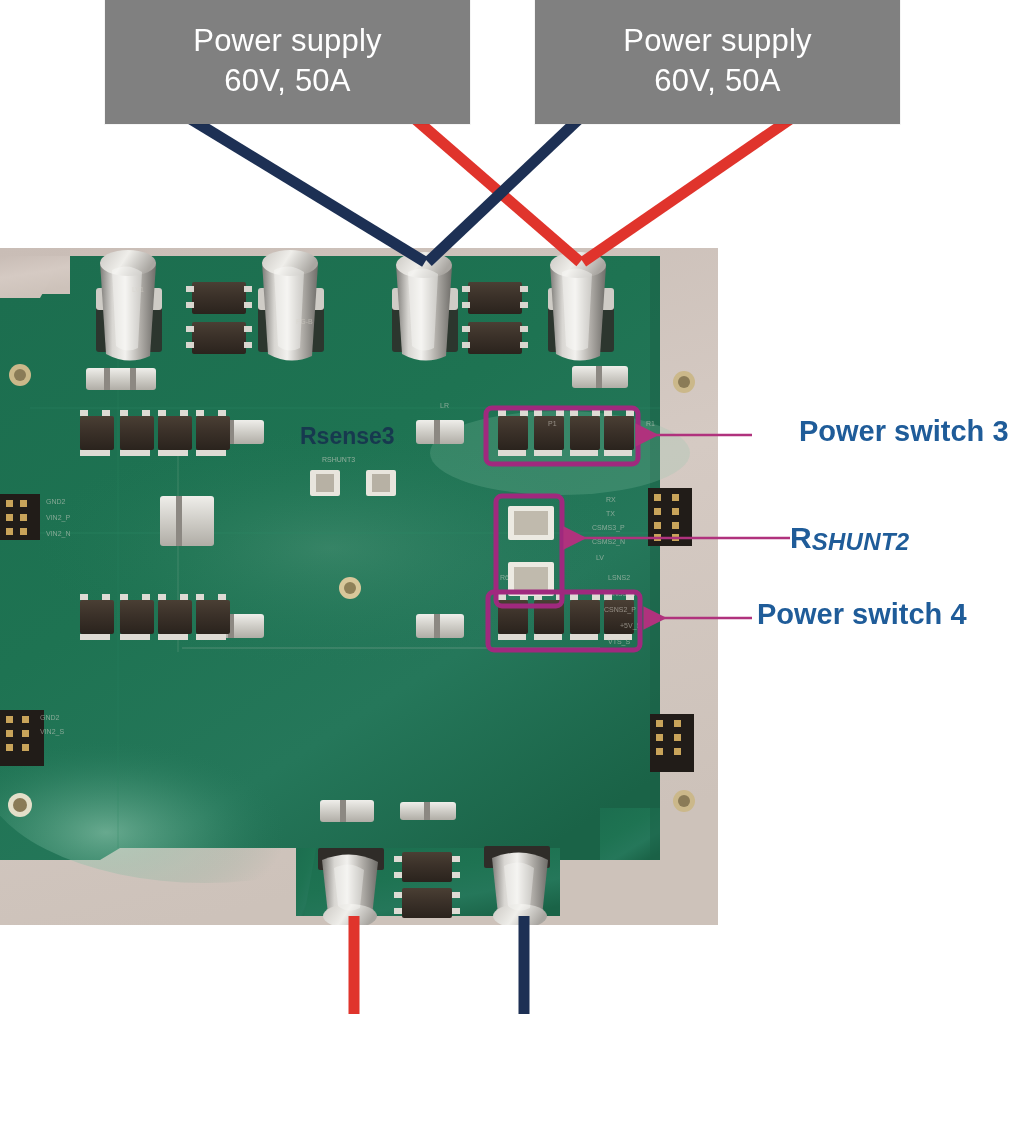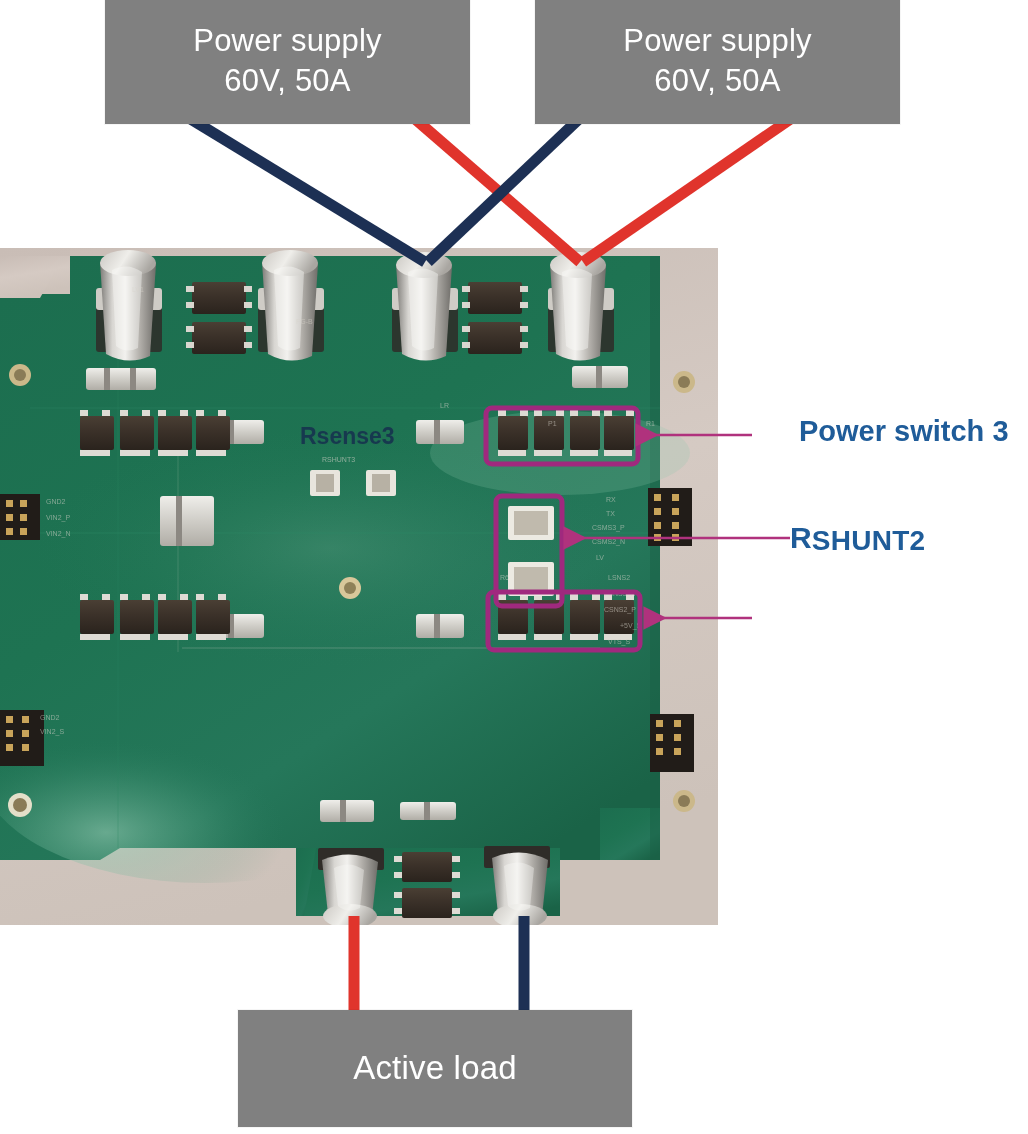--- a/index.html
+++ b/index.html
@@ -23,21 +23,21 @@
 
   
   #photo{position:absolute;left:0px;top:248px;width:718px;height:851px;overflow:hidden;}
   #photo svg{display:block;}
 
   
   .anno{position:absolute;color:#1f5c99;font-weight:bold;white-space:nowrap;}
   #lbl-ps3{left:757px;top:415px;font-size:29px;margin-left:42px;}
   #lbl-ps4{left:757px;top:598px;font-size:29px;}
   #lbl-rsh{left:790px;top:521px;font-size:30px;}
-  #lbl-rsh .sub{font-size:28px;vertical-align:-2px;letter-spacing:.3px;}
+  #lbl-rsh .sub{font-size:24px;vertical-align:-2px;letter-spacing:.3px;font-style:italic;}
 
   
   #leaders{position:absolute;left:0;top:0;width:1028px;height:1134px;pointer-events:none;}
 </style>
 </head>
 <body>
 
 <div id="stage">
 
   <div id="photo">
@@ -447,24 +447,24 @@
   <div class="graybox" id="ps-left">
     <span>Power supply
 60V, 50A</span>
   </div>
 
   <div class="graybox" id="ps-right">
     <span>Power supply
 60V, 50A</span>
   </div>
 
-  <div class="graybox" id="active-load">
-    <span>Active load</span>
-  </div>
 
   <div class="anno" id="lbl-ps3">
     <span>Power switch 3</span>
   </div>
 
   <div class="anno" id="lbl-rsh"><span>R</span><span class="sub">SHUNT2</span></div>
 
+  <div class="anno" id="lbl-ps4">
+    <span>Power switch 4</span>
+  </div>
 
 </div>
 
 </body></html>

